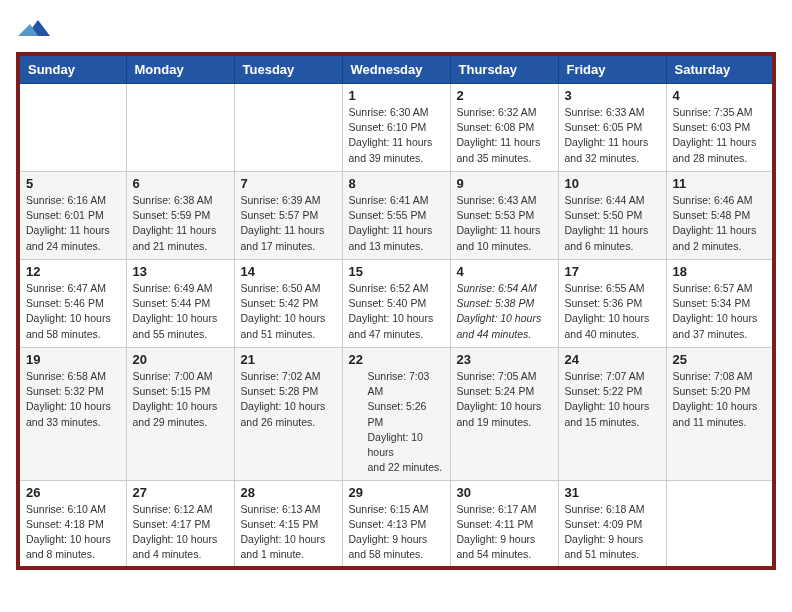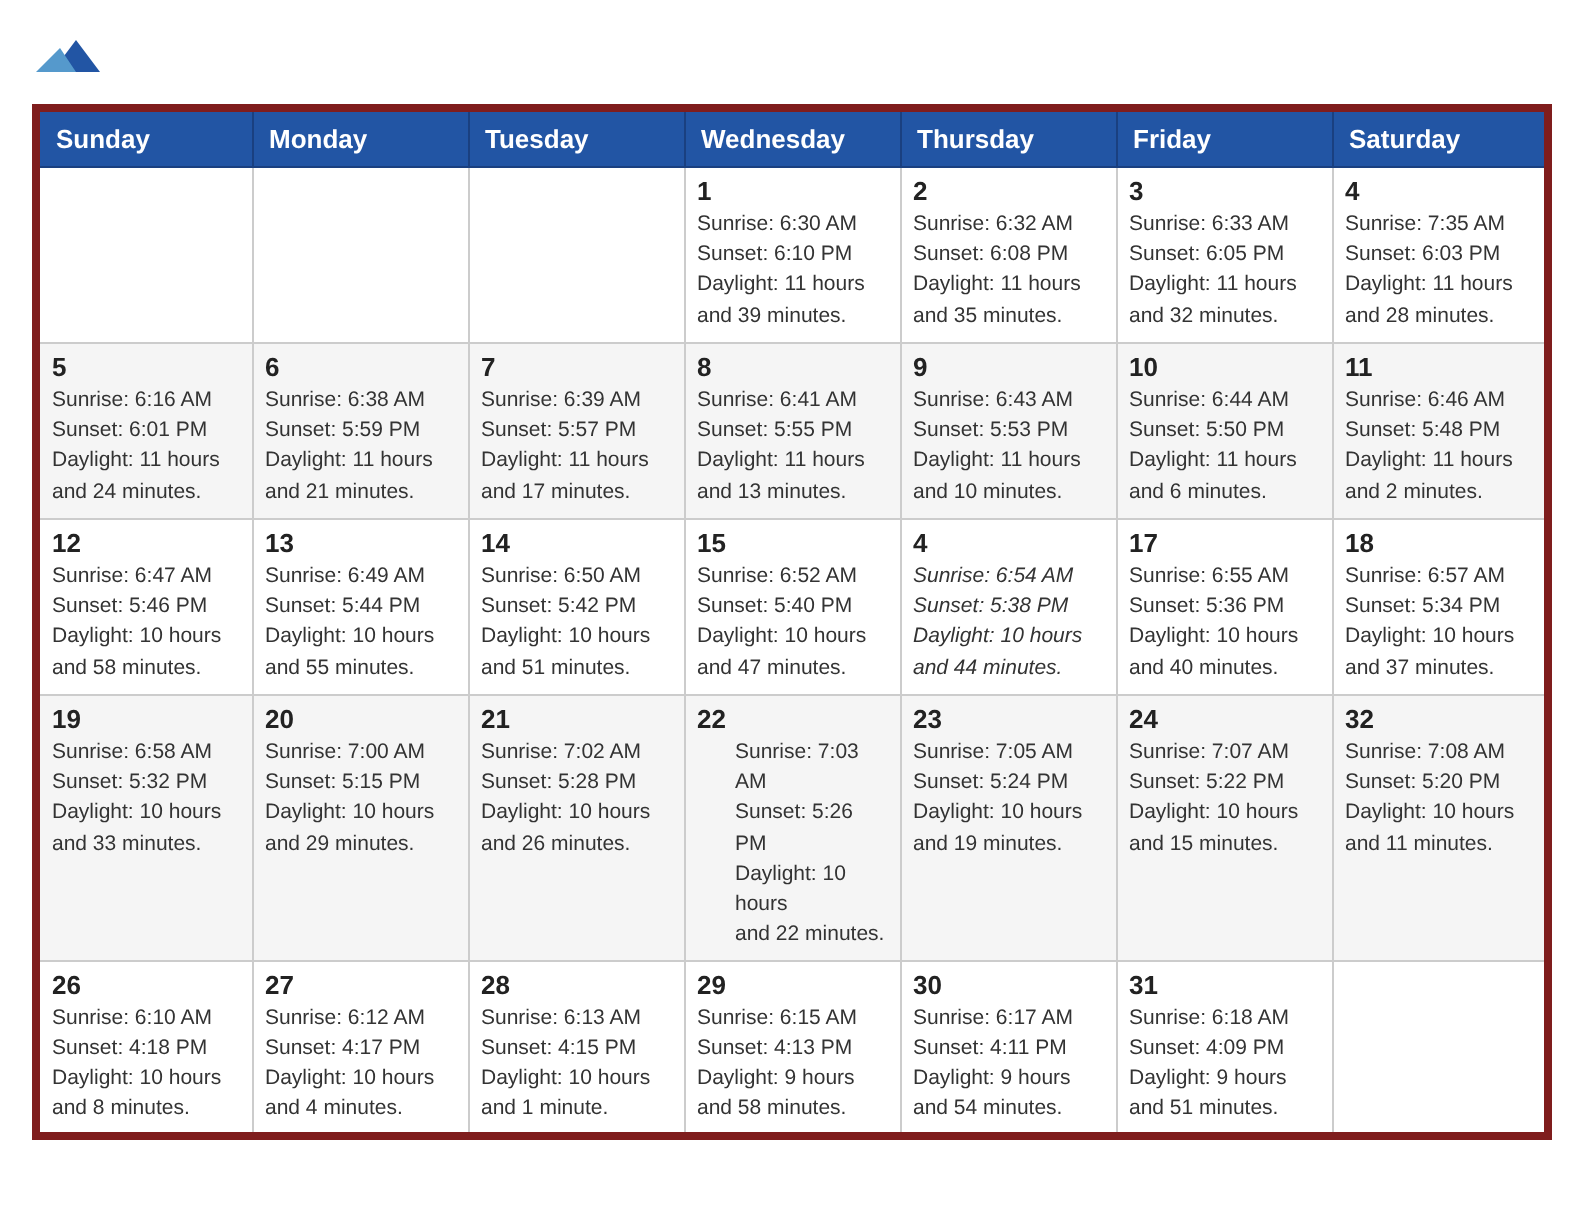--- a/index.html
+++ b/index.html
@@ -287,21 +287,21 @@
 and 19 minutes.</div>
         </td>
         <td>
           <div class="day-number">24</div>
           <div class="day-info" style="white-space: pre-line;">Sunrise: 7:07 AM
 Sunset: 5:22 PM
 Daylight: 10 hours
 and 15 minutes.</div>
         </td>
         <td>
-          <div class="day-number">32</div>
+          <div class="day-number">25</div>
           <div class="day-info" style="white-space: pre-line;">Sunrise: 7:08 AM
 Sunset: 5:20 PM
 Daylight: 10 hours
 and 11 minutes.</div>
         </td>
       </tr>
       <tr>
         <td>
           <div class="day-number">26</div>
           <div class="day-info" style="white-space: pre-line;">Sunrise: 6:10 AM

